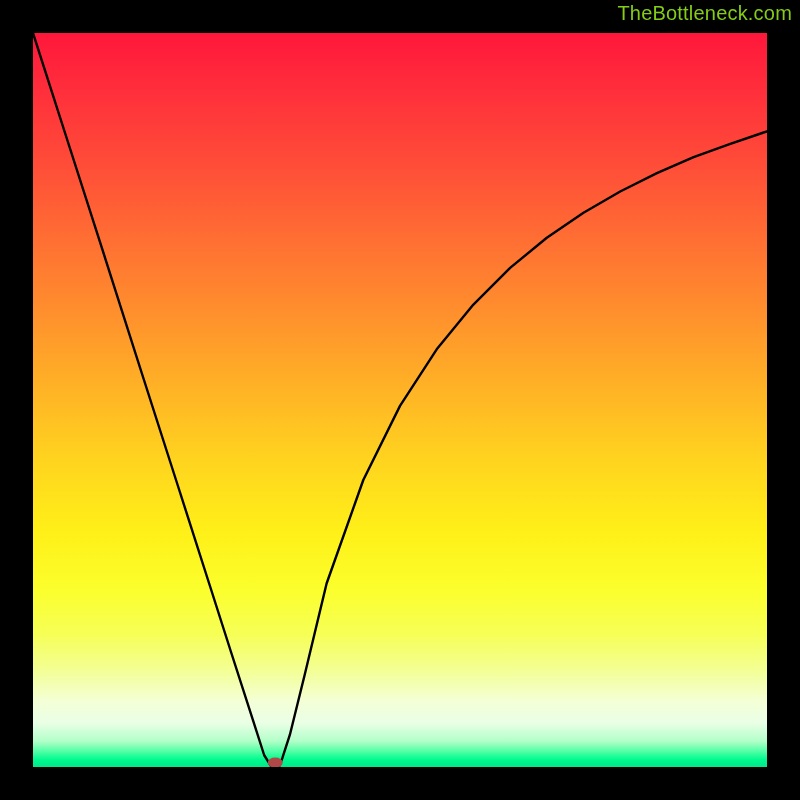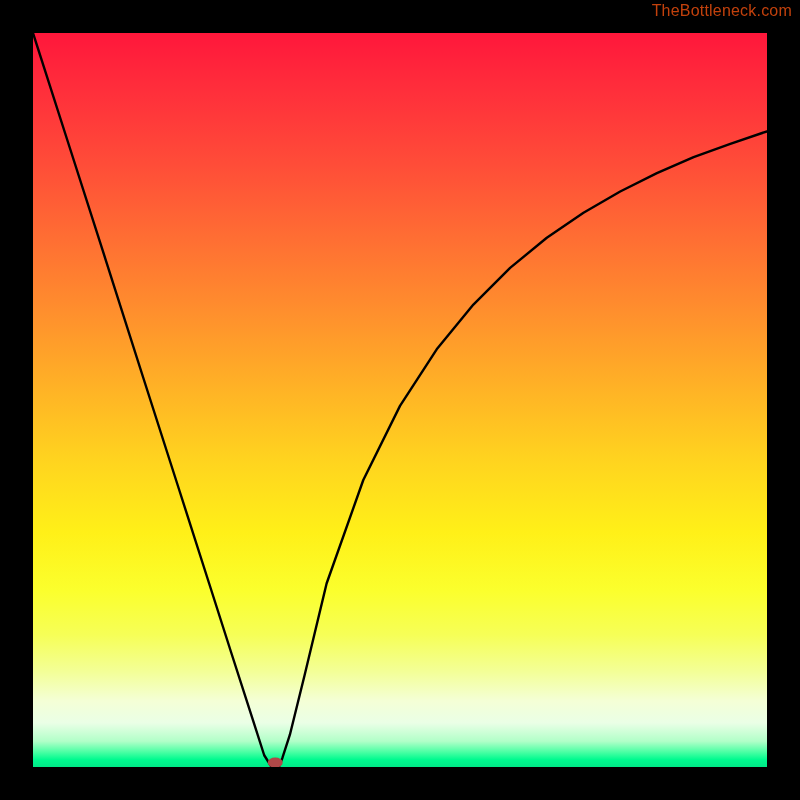--- a/index.html
+++ b/index.html
@@ -16,22 +16,22 @@
     top: 0;
     left: 0;
     width: 800px;
     height: 800px;
     background: #000;
   }
   .watermark {
     position: absolute;
     top: 2px;
     right: 8px;
-    font-size: 16px;
-    color: #c2410c;
+    font-size: 20px;
+    color: #84cc16;
     font-weight: 400;
     letter-spacing: 0.2px;
     z-index: 20;
   }
   .plot {
     position: absolute;
     left: 33px;
     top: 33px;
     width: 734px;
     height: 734px;

